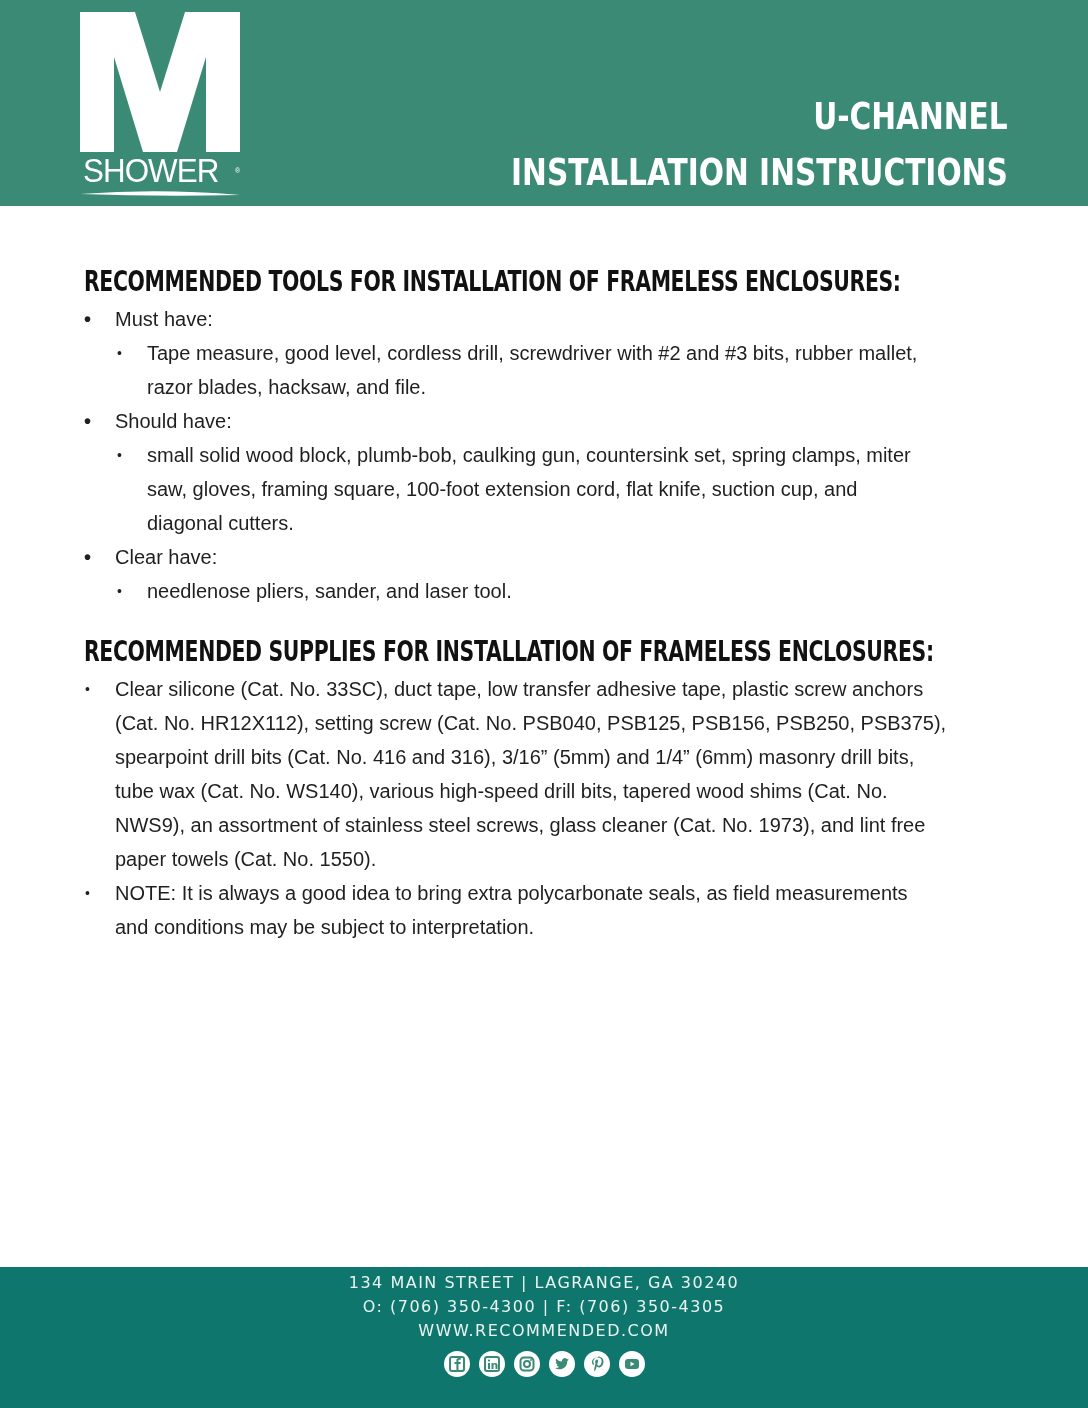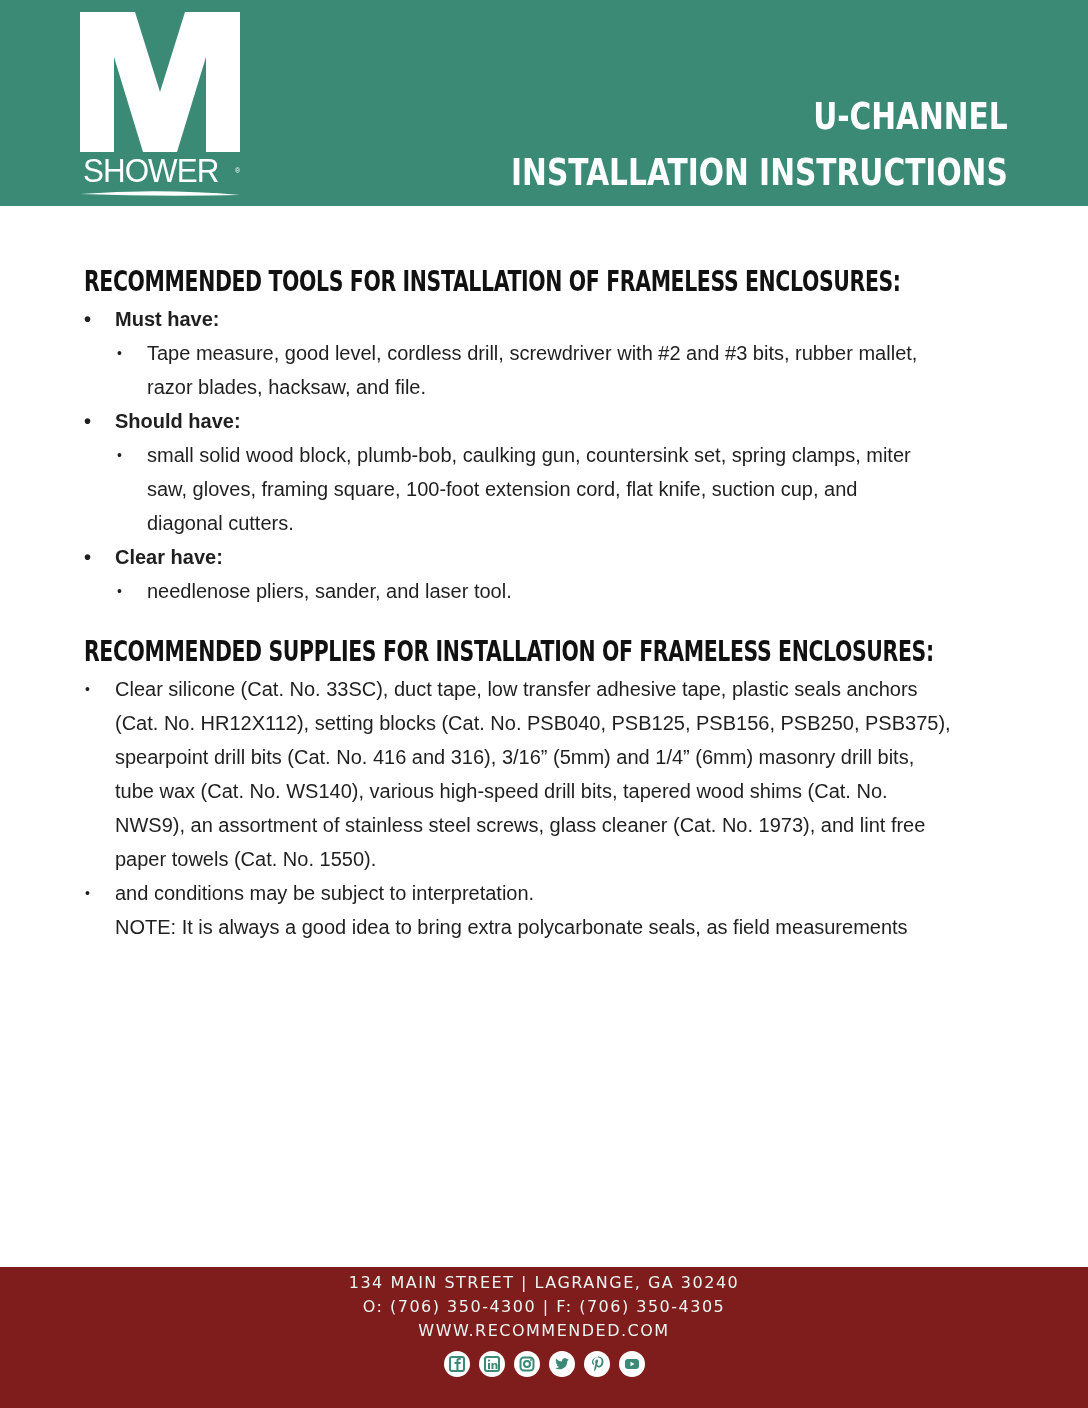--- a/index.html
+++ b/index.html
@@ -30,29 +30,29 @@
   }
   .content { position: absolute; left: 84px; top: 262px; width: 940px; }
   .h2 {
     font-family: "DejaVu Sans", sans-serif; font-weight: bold; font-size: 28px; color: #111;
     transform: scaleX(0.73); transform-origin: left; white-space: nowrap; line-height: 40px;
     margin: 0; letter-spacing: -0.5px;
   }
   .row { position: relative; font-size: 20px; line-height: 34px; color: #1f1f1f; }
   .l1 { padding-left: 31px; }
   .l1 .bul { position: absolute; left: 0; top: 0; font-weight: bold; }
-  .l1 .lbl { font-weight: bold; }
+  .l1 .lbl { font-weight: normal; }
   .l2 { padding-left: 63px; }
   .l2 .bul { position: absolute; left: 33px; top: 0; font-size: 14px; }
   .sup { padding-left: 31px; }
   .sup .bul { position: absolute; left: 1px; top: 0; font-size: 14px; }
   .gap { height: 24px; }
   .footer {
     position: absolute; left: 0; top: 1267px; width: 1088px; height: 141px;
-    background: #7f1d1d; color: #eef6f3; text-align: center;
+    background: #0f766e; color: #eef6f3; text-align: center;
   }
   .foot-line {
     font-family: "DejaVu Sans", sans-serif; font-size: 16px; letter-spacing: 1.5px;
     line-height: 24px; color: #eaf5f1;
   }
   .foot-lines { padding-top: 4px; }
   .socials { display: flex; justify-content: center; gap: 9px; margin-top: 8px; }
   .soc {
     width: 26px; height: 26px; border-radius: 50%; background: #fff;
     display: flex; align-items: center; justify-content: center; cursor: pointer;
@@ -112,31 +112,31 @@
       <span class="bul">•</span>
       <div>needlenose pliers, sander, and laser tool.</div>
     </div>
   </div>
 
   <div class="gap"></div>
   <h2 class="h2">RECOMMENDED SUPPLIES FOR INSTALLATION OF FRAMELESS ENCLOSURES:</h2>
   <div>
     <div class="row sup">
       <span class="bul">•</span>
-      <div>Clear silicone (Cat. No. 33SC), duct tape, low transfer adhesive tape, plastic seals anchors</div>
-      <div>(Cat. No. HR12X112), setting blocks (Cat. No. PSB040, PSB125, PSB156, PSB250, PSB375),</div>
+      <div>Clear silicone (Cat. No. 33SC), duct tape, low transfer adhesive tape, plastic screw anchors</div>
+      <div>(Cat. No. HR12X112), setting screw (Cat. No. PSB040, PSB125, PSB156, PSB250, PSB375),</div>
       <div>spearpoint drill bits (Cat. No. 416 and 316), 3/16” (5mm) and 1/4” (6mm) masonry drill bits,</div>
       <div>tube wax (Cat. No. WS140), various high-speed drill bits, tapered wood shims (Cat. No.</div>
       <div>NWS9), an assortment of stainless steel screws, glass cleaner (Cat. No. 1973), and lint free</div>
       <div>paper towels (Cat. No. 1550).</div>
     </div>
     <div class="row sup">
       <span class="bul">•</span>
+      <div>NOTE: It is always a good idea to bring extra polycarbonate seals, as field measurements</div>
       <div>and conditions may be subject to interpretation.</div>
-      <div>NOTE: It is always a good idea to bring extra polycarbonate seals, as field measurements</div>
     </div>
   </div>
 </div>
 
 <div class="footer">
   <div class="foot-lines">
     <div class="foot-line">134 MAIN STREET | LAGRANGE, GA 30240</div>
     <div class="foot-line">O: (706) 350-4300 | F: (706) 350-4305</div>
     <div class="foot-line">WWW.RECOMMENDED.COM</div>
   </div>

